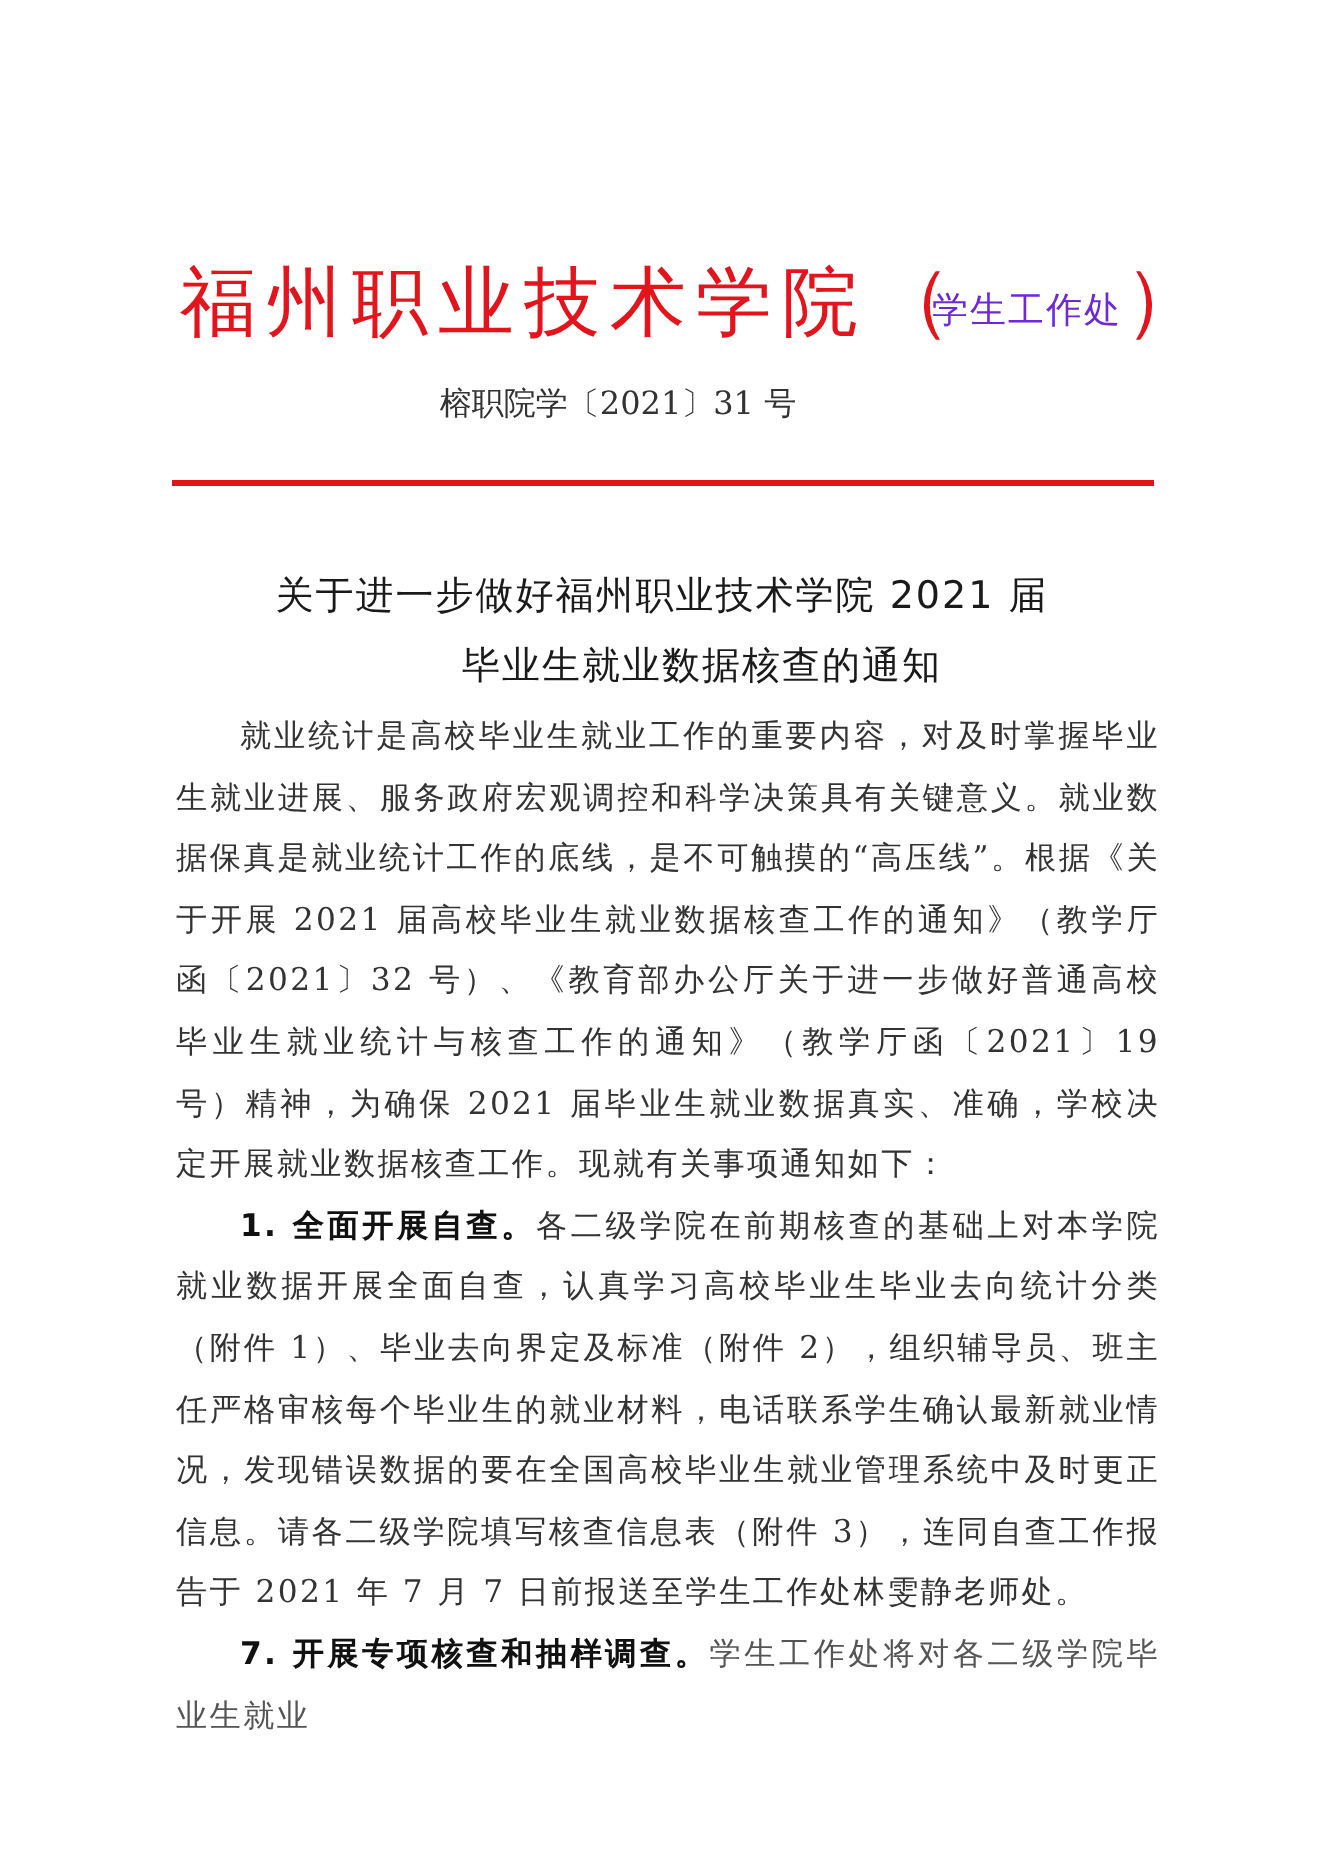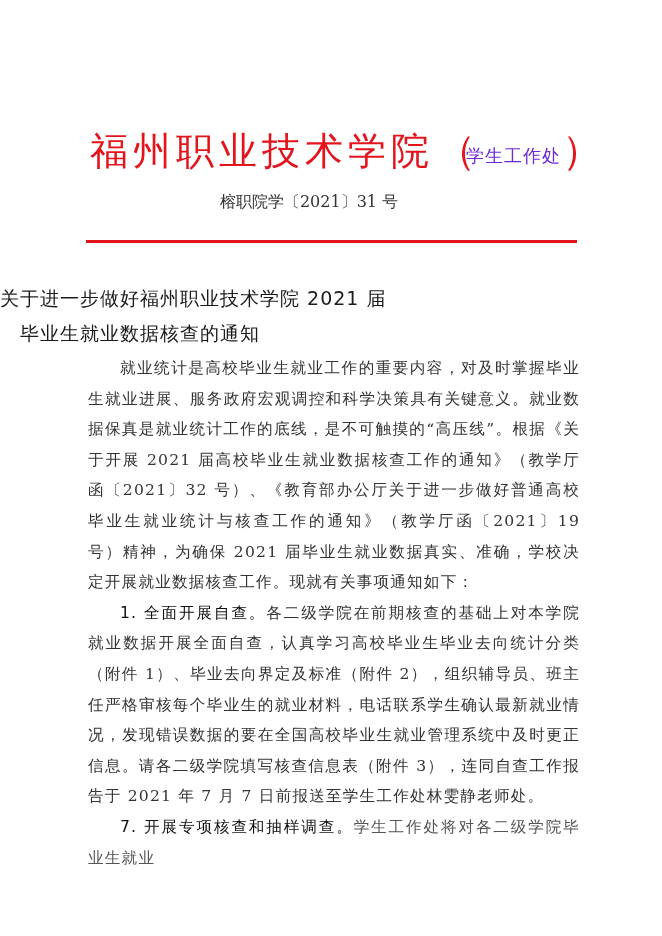--- a/index.html
+++ b/index.html
@@ -19,32 +19,32 @@
   .mast-paren.close { left: 476px; }
   .mast-dept { position: absolute; left: 380px; top: 18px; color: #6d28d9;
                font-size: 18px; line-height: 24px; letter-spacing: 1px; }
 
   .docnum { position: absolute; left: 0; width: 618px; top: 190px; text-align: center;
             font-size: 16px; line-height: 24px; color: #333; }
 
   .redline { position: absolute; left: 86px; top: 240px; width: 491px; height: 3px;
              background: #e0141b; }
 
-  .title { position: absolute; left: 0; width: 662px; text-align: left;
+  .title { position: absolute; left: 0; width: 662px; text-align: center;
            font-family: "DejaVu Sans", "Liberation Sans", sans-serif;
            font-size: 19px; color: #1a1a1a; line-height: 26px; letter-spacing: 1px; }
   .title.l1 { top: 285px; }
   .title.l2 { top: 320px; padding-left: 20px; }
 
   .body { position: absolute; left: 88px; top: 353px; width: 492px;
           font-size: 15.6px; line-height: 30.6px; color: #333; letter-spacing: 1.2px;
           text-align: justify; }
   .body p { margin: 0; }
   .indent { text-indent: 32px; }
-  .lead-in { font-weight: normal; color: #111;
+  .lead-in { font-weight: bold; color: #111;
              font-family: "DejaVu Sans", "Liberation Sans", sans-serif; }
   .rest { color: #555; }
 </style>
 </head>
 <body>
 
 <div class="page">
 
   <div class="masthead">
     <span class="mast-name">福州职业技术学院</span>

